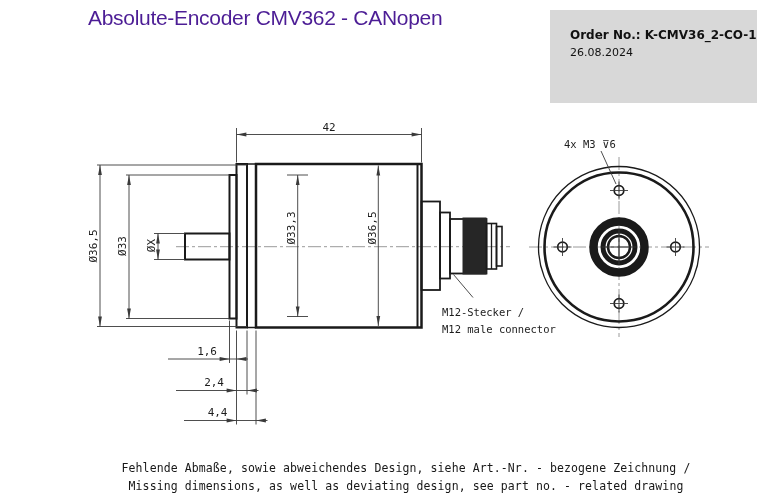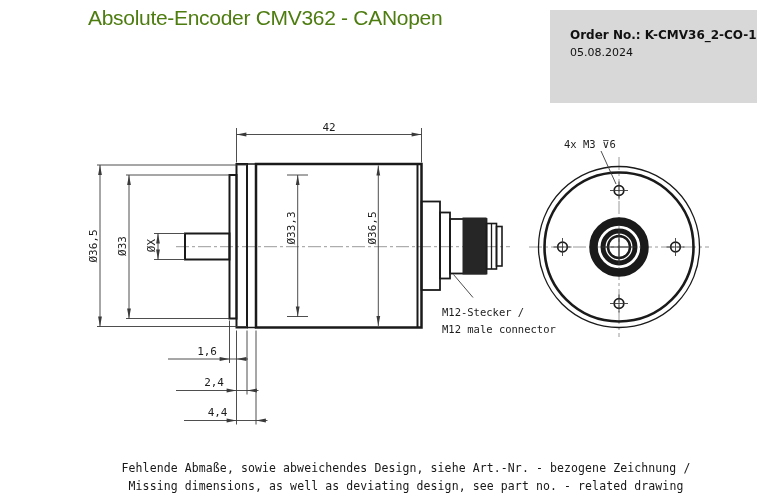--- a/index.html
+++ b/index.html
@@ -1,19 +1,19 @@
 <!DOCTYPE html>
 <html><head>
 <meta charset="utf-8">
 <style>
   html,body{margin:0;padding:0;background:#ffffff;}
   #page{position:relative;width:784px;height:499px;background:#fff;overflow:hidden;
         font-family:"DejaVu Sans",sans-serif;}
   #title{position:absolute;left:88px;top:6px;font-family:"Liberation Sans",sans-serif;
-         font-size:21px;font-weight:500;letter-spacing:-0.3px;color:#4d7c0f;white-space:nowrap;}
+         font-size:21px;font-weight:500;letter-spacing:-0.3px;color:#4c1d95;white-space:nowrap;}
   #orderbox{position:absolute;left:550px;top:10px;width:207px;height:93px;background:#d8d8d8;
             box-sizing:border-box;padding:16px 10px 0 20px;color:#111;}
   #orderbox .l1{font-size:12px;font-weight:bold;line-height:18px;white-space:nowrap;}
   #orderbox .l2,#orderbox .l3{font-size:11px;line-height:18px;white-space:nowrap;}
   #drawing{position:absolute;left:0;top:0;width:784px;height:499px;}
   #footer{position:absolute;left:26px;top:459px;width:760px;text-align:center;color:#181818;
           font-family:"DejaVu Sans Mono",monospace;font-size:11.5px;line-height:18px;letter-spacing:0.1px;}
   
   .obj{stroke:#1a1a1a;fill:none;}
   .dim{stroke:#3a3a3a;stroke-width:0.9;fill:none;}
@@ -23,21 +23,21 @@
 </style>
 </head>
 <body>
 
 <div id="page">
 
   <div id="title">Absolute-Encoder CMV362 - CANopen</div>
 
   <div id="orderbox">
     <div class="l1">Order No.: K-CMV36_2-CO-1</div>
-    <div class="l2">05.08.2024</div>
+    <div class="l2">26.08.2024</div>
   </div>
 
   <svg id="drawing" viewBox="0 0 784 499" xmlns="http://www.w3.org/2000/svg">
     <defs>
       <marker id="arr" viewBox="0 0 12 5" refX="11.5" refY="2.5" markerWidth="12" markerHeight="5" orient="auto-start-reverse">
         <path d="M0.5,0.4 L11.5,2.5 L0.5,4.6 Z" fill="#3a3a3a"></path>
       </marker>
     </defs>
 
     <g>

